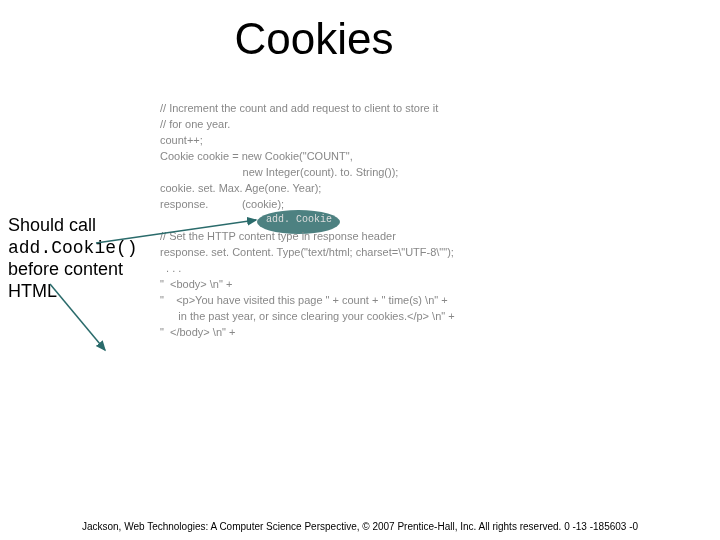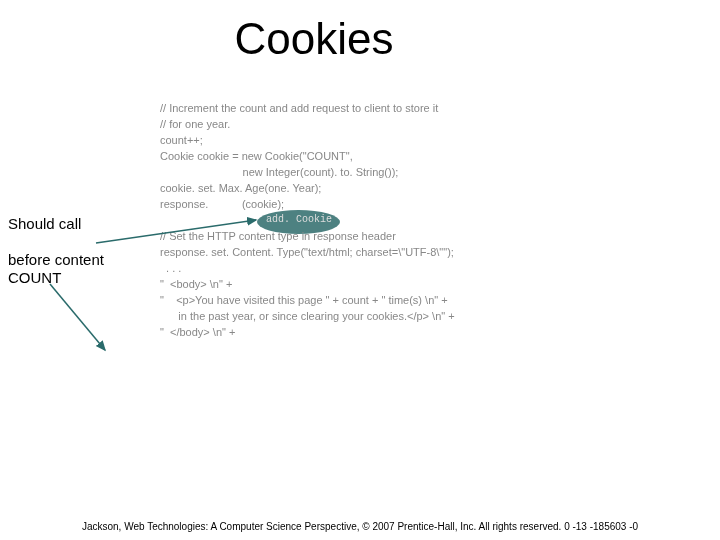--- a/index.html
+++ b/index.html
@@ -1,38 +1,38 @@
 <!DOCTYPE html>
 <html><head>
 <meta charset="utf-8">
 <style>
   * { margin: 0; padding: 0; box-sizing: border-box; }
   html, body { width: 720px; height: 540px; background: #fff; font-family: Arial, Helvetica, sans-serif; position: relative; overflow: hidden; }
   .slide { position: relative; width: 720px; height: 540px; }
   .title { position: absolute; top: 14px; left: 0; width: 628px; text-align: center; font-size: 44px; font-weight: 400; color: #000; }
-  .callout { position: absolute; left: 8px; top: 215px; width: 130px; font-size: 15px; line-height: 1.2; color: #000; }
+  .callout { position: absolute; left: 8px; top: 215px; width: 130px; font-size: 18px; line-height: 1.2; color: #000; }
   .callout .mono { font-family: "Courier New", monospace; }
   .code { position: absolute; left: 160px; top: 100px; font-family: Liberation Sans, sans-serif; font-size: 11px; line-height: 16px; color: #888; white-space: pre; }
   .highlight-oval { position: absolute; left: 257px; top: 210px; width: 83px; height: 24px; border-radius: 50%; background: #2e6b6b; opacity: 0.85; z-index: 0; }
   .highlight-text { position: absolute; left: 266px; top: 214px; font-family: "Courier New", monospace; font-size: 10px; color: #ddd; z-index: 1; }
   .arrows { position: absolute; left: 0; top: 0; width: 720px; height: 540px; pointer-events: none; z-index: 2; }
   .footer { position: absolute; left: 0; bottom: 8px; width: 720px; text-align: center; font-size: 10px; color: #000; }
 </style>
 </head>
 <body>
 
 <div class="slide">
 
   <div class="title">Cookies</div>
 
   <div class="callout">
     <span>Should call</span><br>
-    <br>
+    <span class="mono">add.Cookie()</span><br>
     <span>before content</span><br>
-    <span>COUNT</span>
+    <span>HTML</span>
   </div>
 
   <div class="highlight-oval"></div>
   <div class="highlight-text">add. Cookie</div>
 
   <div class="code"><span>// Increment the count and add request to client to store it</span>
 <span>// for one year.</span>
 <span>count++;</span>
 <span>Cookie cookie = new Cookie("COUNT",</span>
 <span>                           new Integer(count). to. String());</span>

